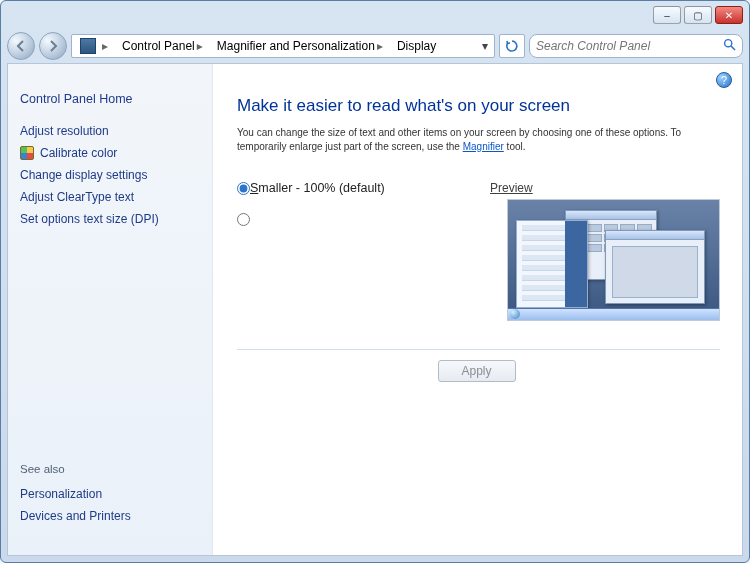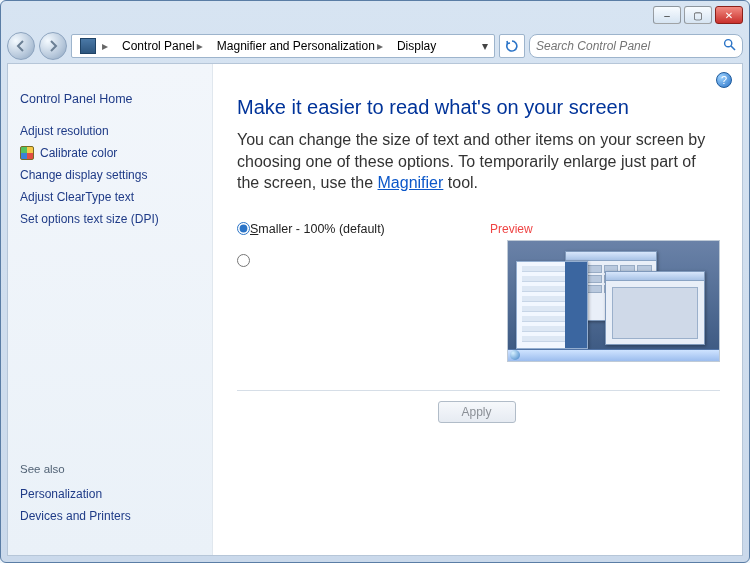--- a/index.html
+++ b/index.html
@@ -111,31 +111,31 @@
     flex:1; padding: 16px 22px 14px 24px; position:relative;
     display:flex; flex-direction:column;
   }
   .helpicon {
     position:absolute; top:8px; right:10px;
     width:16px;height:16px;border-radius:50%;
     background:radial-gradient(circle at 30% 30%,#9dd2ff,#2b74c7);
     color:#fff; font-size:11px; display:flex; align-items:center; justify-content:center;
     border:1px solid #1d5a9c;
   }
-  h1.title { color:#003399; font-size:20px; font-weight:400; margin: 16px 0 10px 0;}
-  .desc { color:#333; font-size:16px; max-width:500px; line-height:1.35; }
+  h1.title { color:#003399; font-size:17px; font-weight:400; margin: 16px 0 10px 0;}
+  .desc { color:#333; font-size:10px; max-width:500px; line-height:1.35; }
   .desc a { color:#0b57c9; text-decoration:underline; }
   .options { margin-top:28px; display:flex; gap:20px;}
   .radios { flex:1; }
   .radiorow { display:flex; align-items:center; margin-bottom:18px; font-size:12.5px; color:#222;}
   .radiorow.big { font-size:17px; color:#111;}
   .radiorow .u { text-decoration: underline; }
   input[type=radio]{ accent-color:#2b74c7; }
   .previewpane { width:230px; }
-  .prevlabel { font-size:12px; color:#ef4444; margin-bottom:4px;}
+  .prevlabel { font-size:12px; color:#404040; margin-bottom:4px;text-decoration:underline;}
   .prevbox {
     width:213px; height:122px;
     background: linear-gradient(#6a82a8,#3a5780);
     border:1px solid #bfcad6;
     position:relative; overflow:hidden;
     margin-left:auto;
   }
   .taskbar { position:absolute; bottom:0; left:0; right:0; height:12px; background:linear-gradient(#cfe3ff,#9cbdee); border-top:1px solid #5173a5;}
   .startorb{ position:absolute; bottom:1px; left:2px; width:10px;height:10px; border-radius:50%; background:radial-gradient(circle at 30% 30%,#d5f0ff,#3d7fc5);}
   .startmenu{

